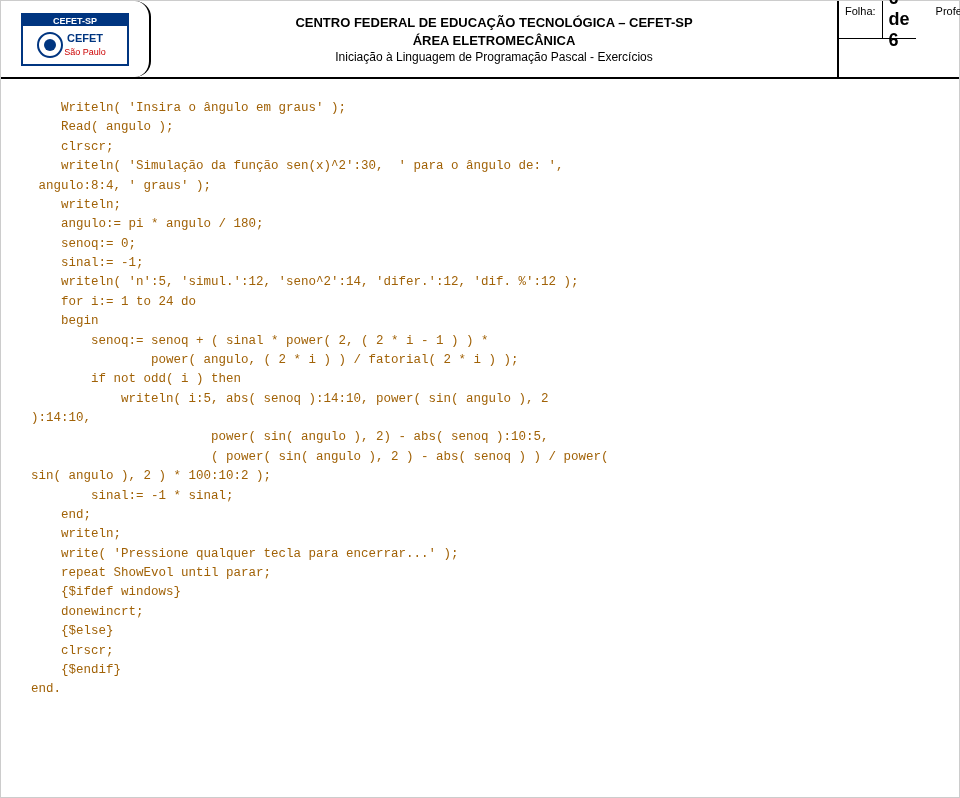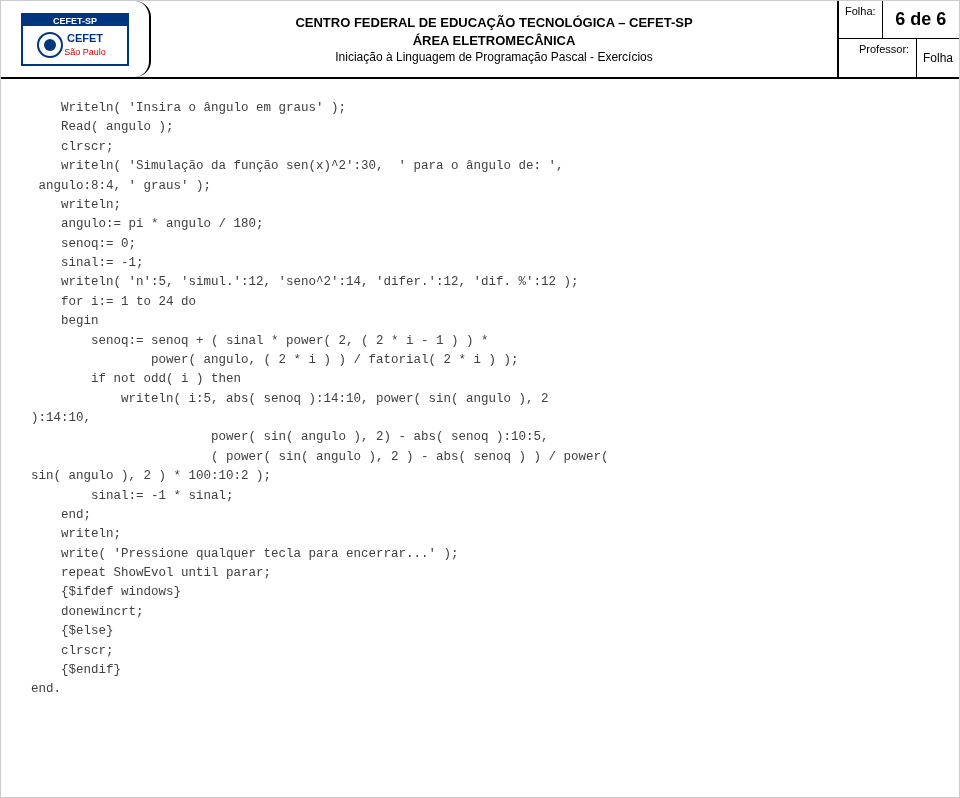--- a/index.html
+++ b/index.html
@@ -71,21 +71,21 @@
 
     .header-subtitle {
       font-size: 12px;
       text-align: center;
       margin-top: 0;
     }
 
     .header-right {
       width: 120px;
       display: flex;
-      flex-direction: column;
+      flex-direction: row;
     }
 
     .header-folha {
       display: flex;
       border-bottom: 1px solid #000;
       height: 50%;
     }
 
     .header-folha-label {
       padding: 4px 6px;
@@ -132,21 +132,21 @@
     
     .content {
       padding: 20px 30px 20px 30px;
     }
 
     .code-block {
       font-family: 'Courier New', Courier, monospace;
       font-size: 12.5px;
       line-height: 1.55;
       white-space: pre;
-      color: #404040;
+      color: #a16207;
     }
   </style>
 </head>
 <body>
 
 <div class="page">
 
   <div class="header">
     <div class="header-logo">
       <div class="logo-box">

